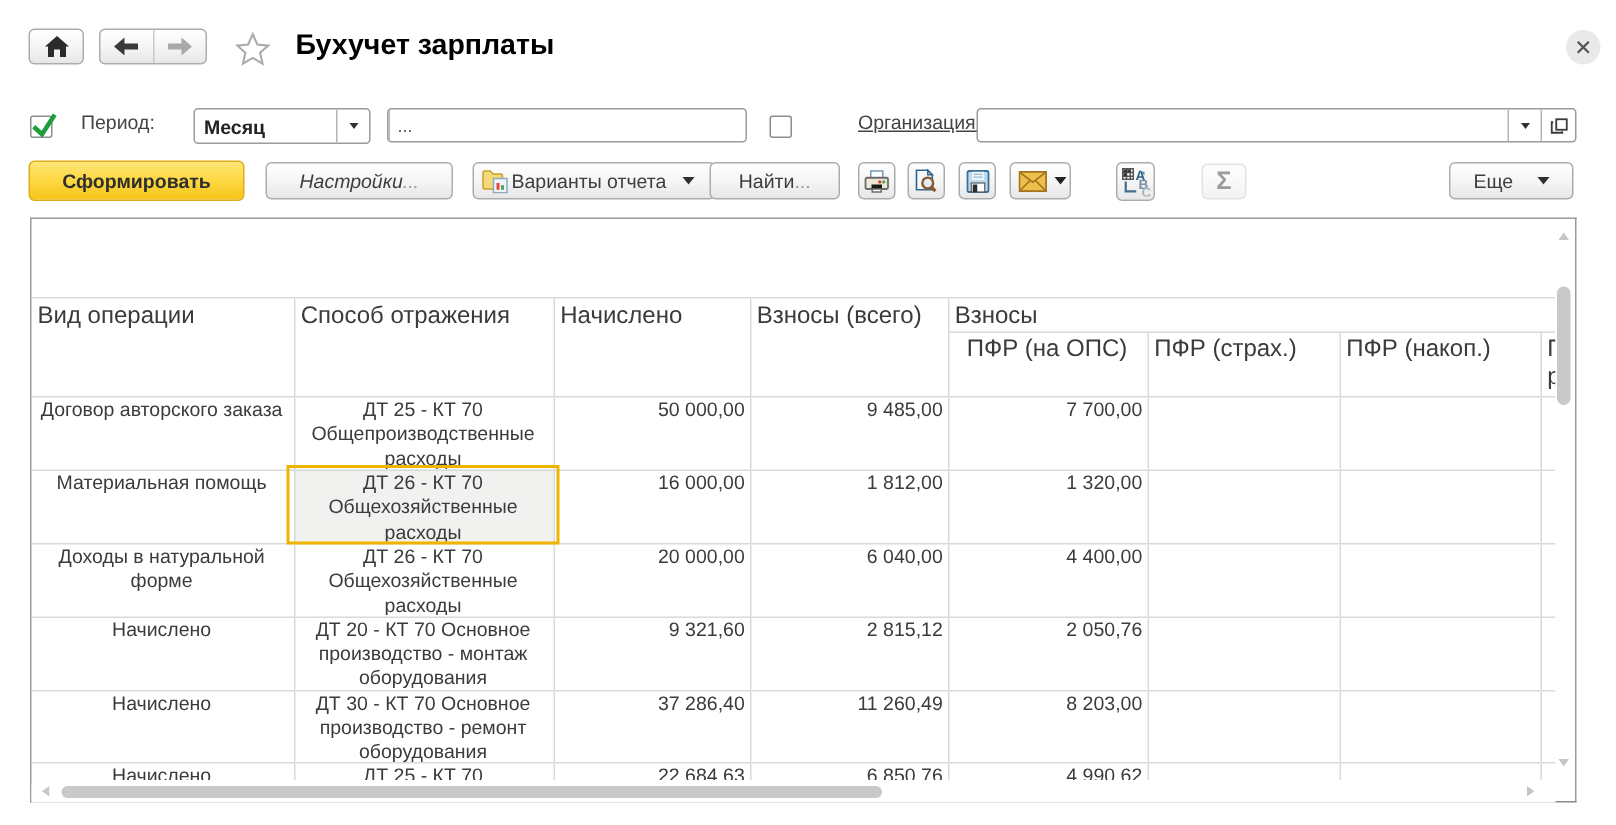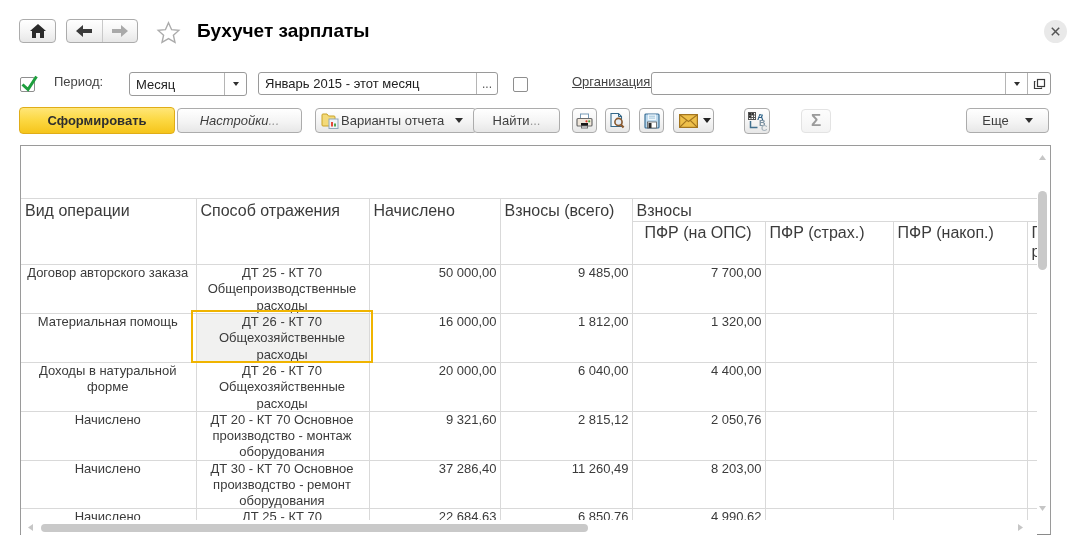--- a/index.html
+++ b/index.html
@@ -47,46 +47,45 @@
   <svg width="23" height="23" viewBox="0 0 23 23">
       <path d="M7.8 7.8 L15.2 15.2 M15.2 7.8 L7.8 15.2" stroke="#555" stroke-width="1.5"></path>
     </svg>
 </div>
 
 <div class="ck" style="left:20px;top:77px;"></div>
 <svg class="abs" style="left:20px;top:72px;" width="19" height="20" viewBox="0 0 19 20">
   <path d="M2.5 12.5 L8 17.5 L16.5 4.5" fill="none" stroke="#1d9e3d" stroke-width="3"></path>
 </svg>
 <div class="lbl" style="left:54px;top:74px;">Период:</div>
-<div class="field" style="left:129px;top:72px;width:118px;height:24px;">
+<div class="field" style="left:129px;top:72px;width:118px;height:24px;font-weight:bold;">
   <div style="flex:1;padding-left:6px;">Месяц</div>
   <div style="width:21px;height:100%;border-left:1px solid #b5b5b5;display:flex;align-items:center;justify-content:center;">
       <div class="arr" style="border-top-width:4px;border-left-width:3.5px;border-right-width:3.5px;"></div>
     </div>
 </div>
 <div class="field" style="left:258px;top:72px;width:240px;height:23px;">
-  <div style="flex:1;padding-left:6px;">Январь 2015 - этот месяц</div>
   <div style="width:20px;height:100%;border-left:1px solid #b5b5b5;display:flex;align-items:center;justify-content:center;color:#555;font-size:12px;">...</div>
 </div>
 <div class="ck" style="left:513px;top:77px;"></div>
 <div class="lbl" style="left:572px;top:74px;text-decoration:underline;">Организация:</div>
 <div class="field" style="left:651px;top:72px;width:400px;height:23px;">
   <div style="flex:1;"></div>
   <div style="width:21px;height:100%;border-left:1px solid #b5b5b5;display:flex;align-items:center;justify-content:center;">
       <div class="arr" style="border-top-width:4px;border-left-width:3.5px;border-right-width:3.5px;"></div>
     </div>
   <div style="width:22px;height:100%;border-left:1px solid #b5b5b5;display:flex;align-items:center;justify-content:center;">
     <svg width="13" height="13" viewBox="0 0 13 13">
         <rect x="4.5" y="2.5" width="7" height="7" fill="none" stroke="#3a3a3a" stroke-width="1.2"></rect>
         <path d="M2.5 4.5 L1.5 4.5 L1.5 11.5 L8.5 11.5 L8.5 10.5" fill="none" stroke="#3a3a3a" stroke-width="1.2"></path>
       </svg>
   </div>
 </div>
 
-<div class="btn" style="left:19px;top:107px;width:156px;height:27px;
+<div class="btn" style="left:19px;top:107px;width:144px;height:27px;
      background:linear-gradient(#ffe678,#fcd945 45%,#f5c51b);border-color:#e0ad18;font-weight:bold;color:#2e2e2e;">Сформировать</div>
 <div class="btn" style="left:177px;top:108px;width:125px;height:25px;font-style:italic;">Настройки<span style="color:#999;">...</span></div>
 <div class="btn" style="left:315px;top:108px;width:162px;height:25px;justify-content:flex-start;">
   <svg style="margin-left:5px;" width="18" height="17" viewBox="0 0 18 17">
     <path d="M1 3 Q1 2 2 2 L6 2 L7.5 4 L13 4 Q14 4 14 5 L14 13 Q14 14 13 14 L2 14 Q1 14 1 13 Z" fill="#f3da7a" stroke="#c9a227" stroke-width="1"></path>
     <rect x="8" y="7" width="9" height="9.5" fill="#eef3f8" stroke="#8fa8bd" stroke-width="1"></rect>
     <rect x="10" y="10" width="2" height="4.5" fill="#e4483b"></rect>
     <rect x="13" y="11.5" width="2" height="3" fill="#53a653"></rect>
   </svg>
   <span style="margin-left:2px;">Варианты отчета</span>

